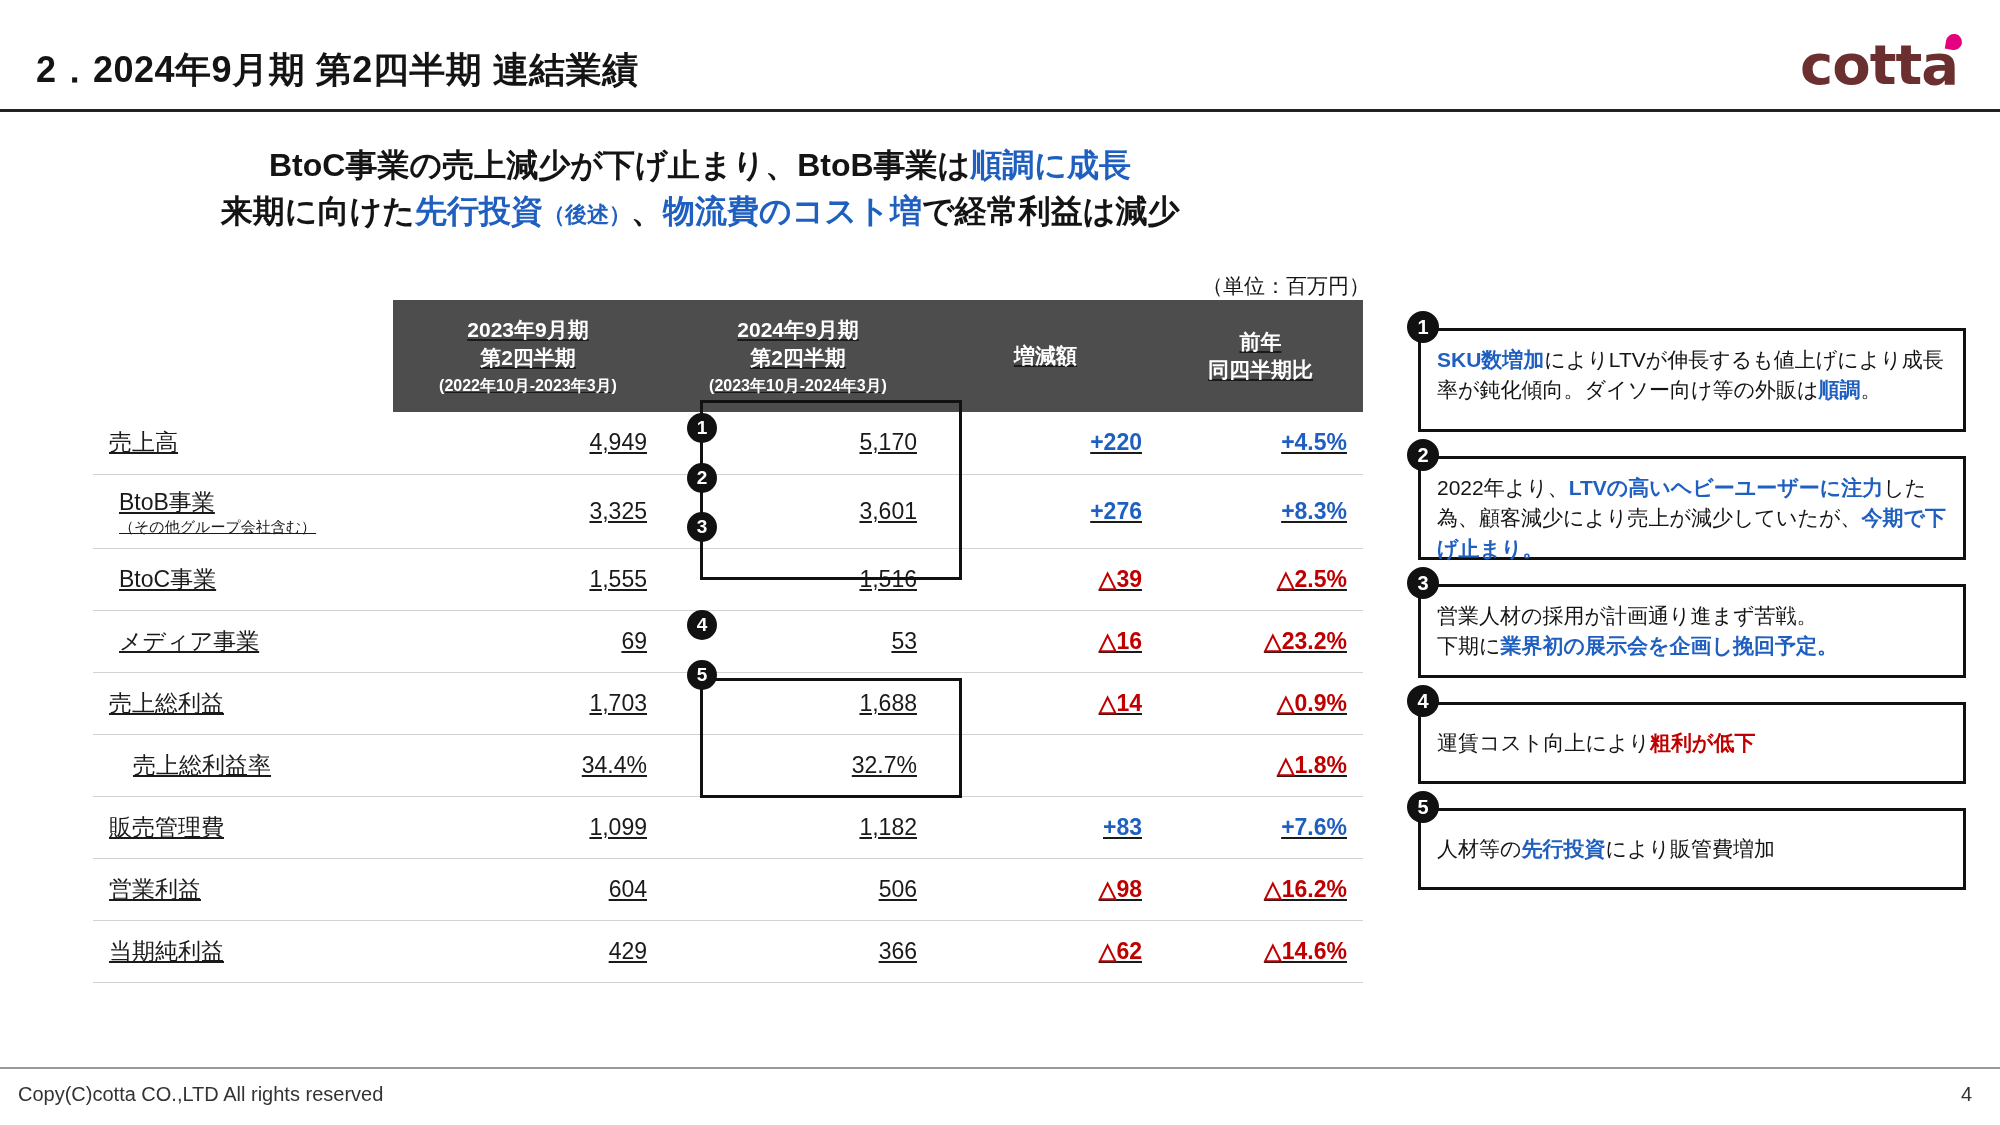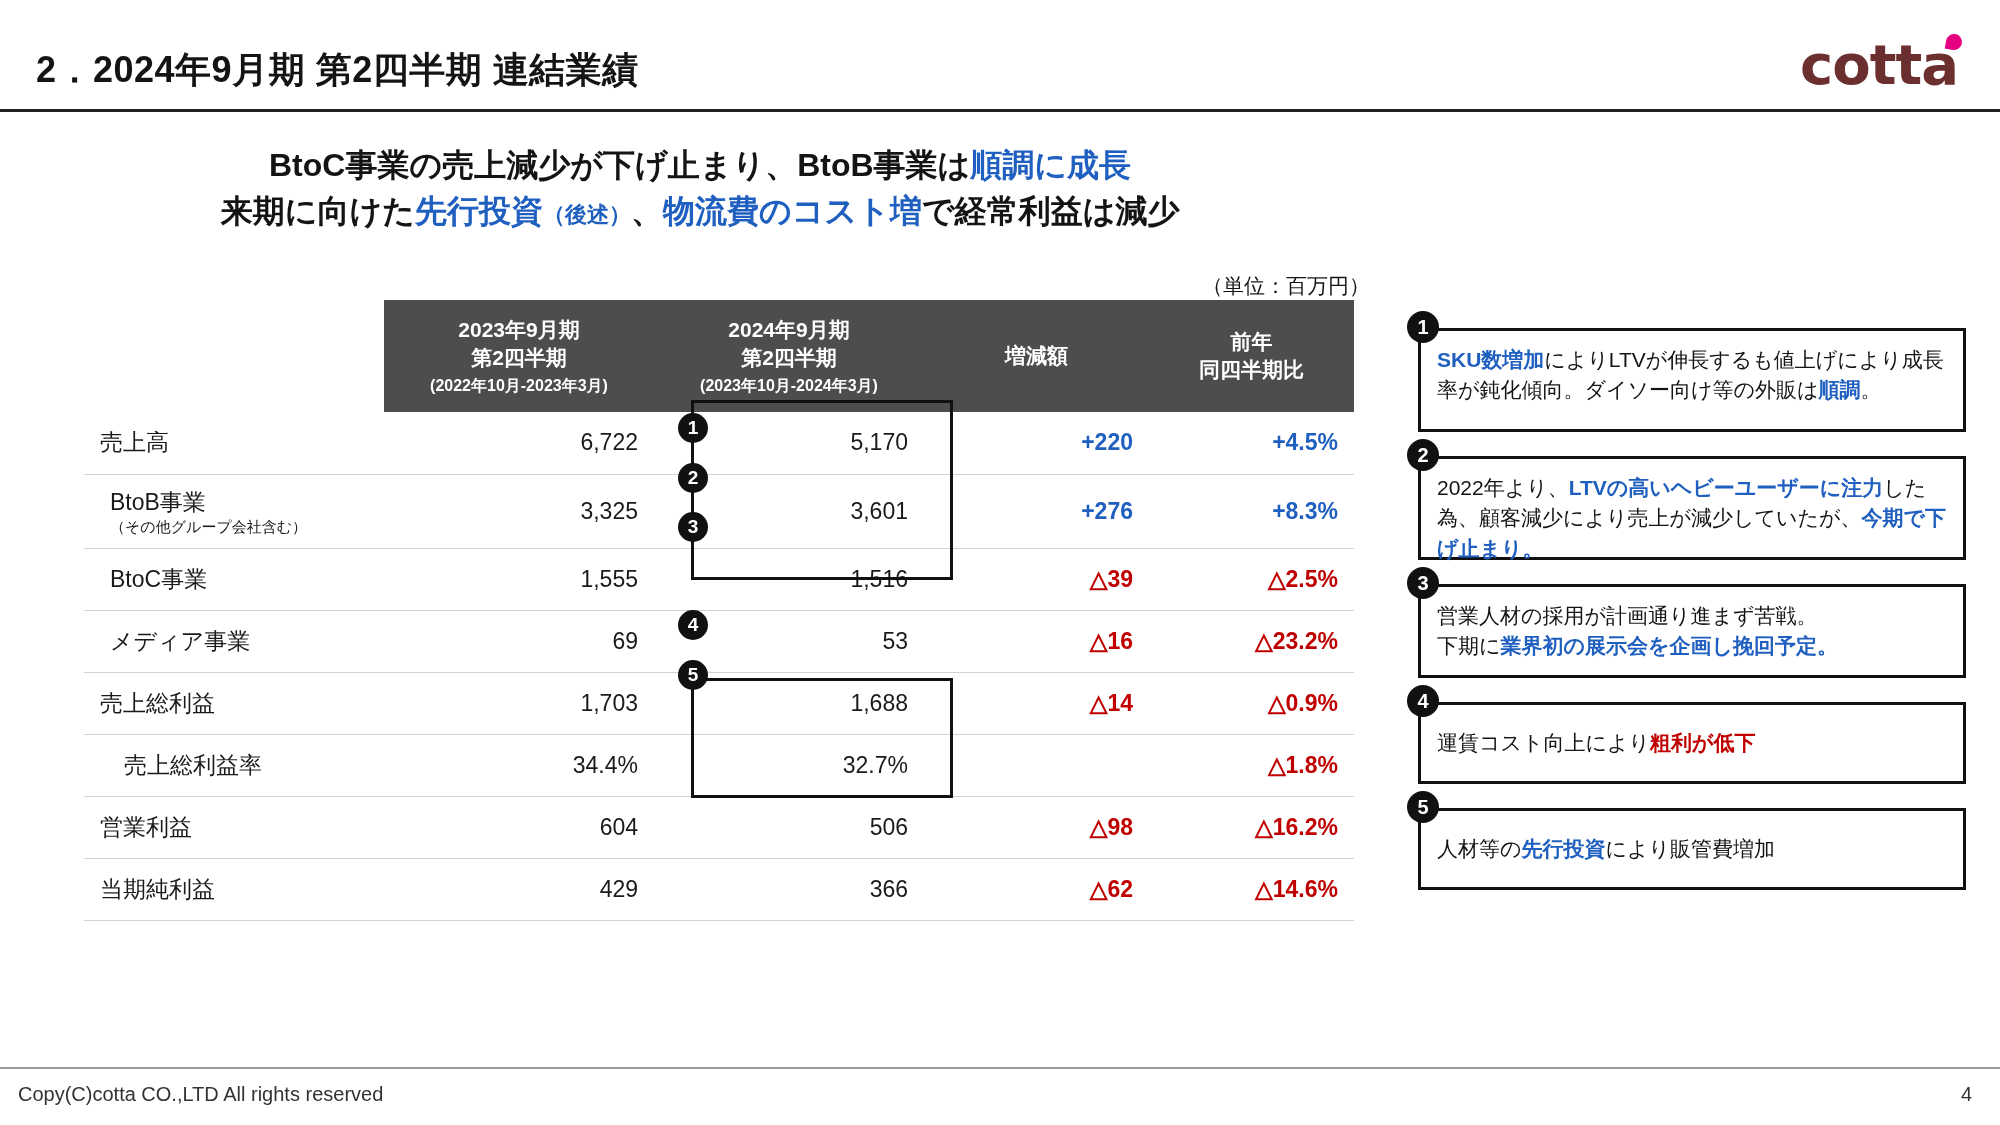--- a/index.html
+++ b/index.html
@@ -80,22 +80,23 @@
     width: 220px;
     text-align: right;
     font-size: 21px;
     color: #141414;
   }
 
   
   .table-wrap {
     position: absolute;
     top: 300px;
-    left: 84px;
+    left: 93px;
     width: 1270px;
+    text-decoration: underline;
   }
   table.fin {
     border-collapse: collapse;
     width: 1270px;
     table-layout: fixed;
   }
   table.fin th {
     background: #4d4d4d;
     color: #ffffff;
     font-size: 21px;
@@ -271,21 +272,21 @@
         <th>
           <span>前年</span><br>
           <span>同四半期比</span>
         </th>
       </tr>
     </thead>
     <tbody>
 
       <tr>
         <td class="lbl lbl-main">売上高</td>
-        <td class="num">6,722</td>
+        <td class="num">4,949</td>
         <td class="num">5,170</td>
         <td class="num up">+220</td>
         <td class="num up">+4.5%</td>
       </tr>
 
       <tr>
         <td class="lbl lbl-sub">
           <span>BtoB事業</span>
           <span class="note-paren">（その他グループ会社含む）</span>
         </td>
@@ -320,20 +321,27 @@
       </tr>
 
       <tr>
         <td class="lbl lbl-sub2">売上総利益率</td>
         <td class="num">34.4%</td>
         <td class="num">32.7%</td>
         <td class="num"></td>
         <td class="num down">△1.8%</td>
       </tr>
 
+      <tr>
+        <td class="lbl lbl-main">販売管理費</td>
+        <td class="num">1,099</td>
+        <td class="num">1,182</td>
+        <td class="num up">+83</td>
+        <td class="num up">+7.6%</td>
+      </tr>
 
       <tr>
         <td class="lbl lbl-main">営業利益</td>
         <td class="num">604</td>
         <td class="num">506</td>
         <td class="num down">△98</td>
         <td class="num down">△16.2%</td>
       </tr>
 
 

